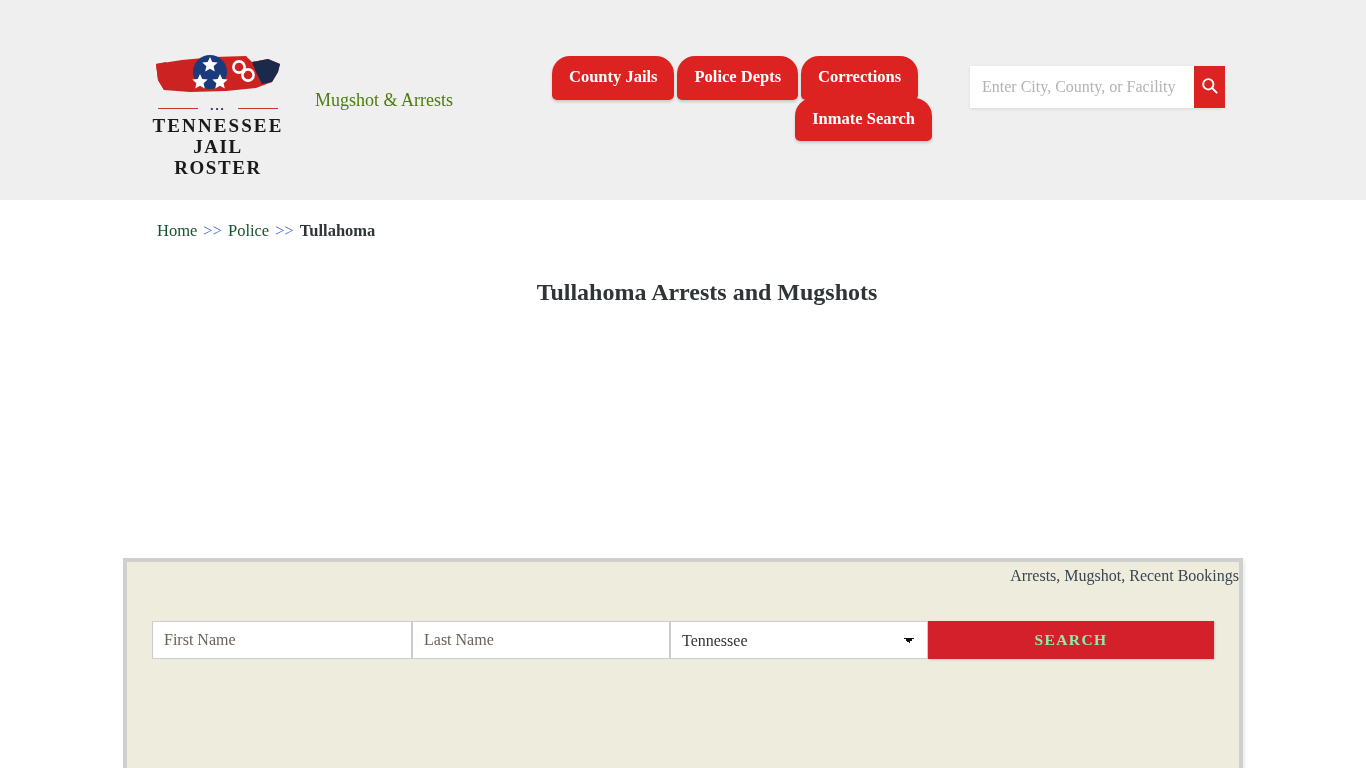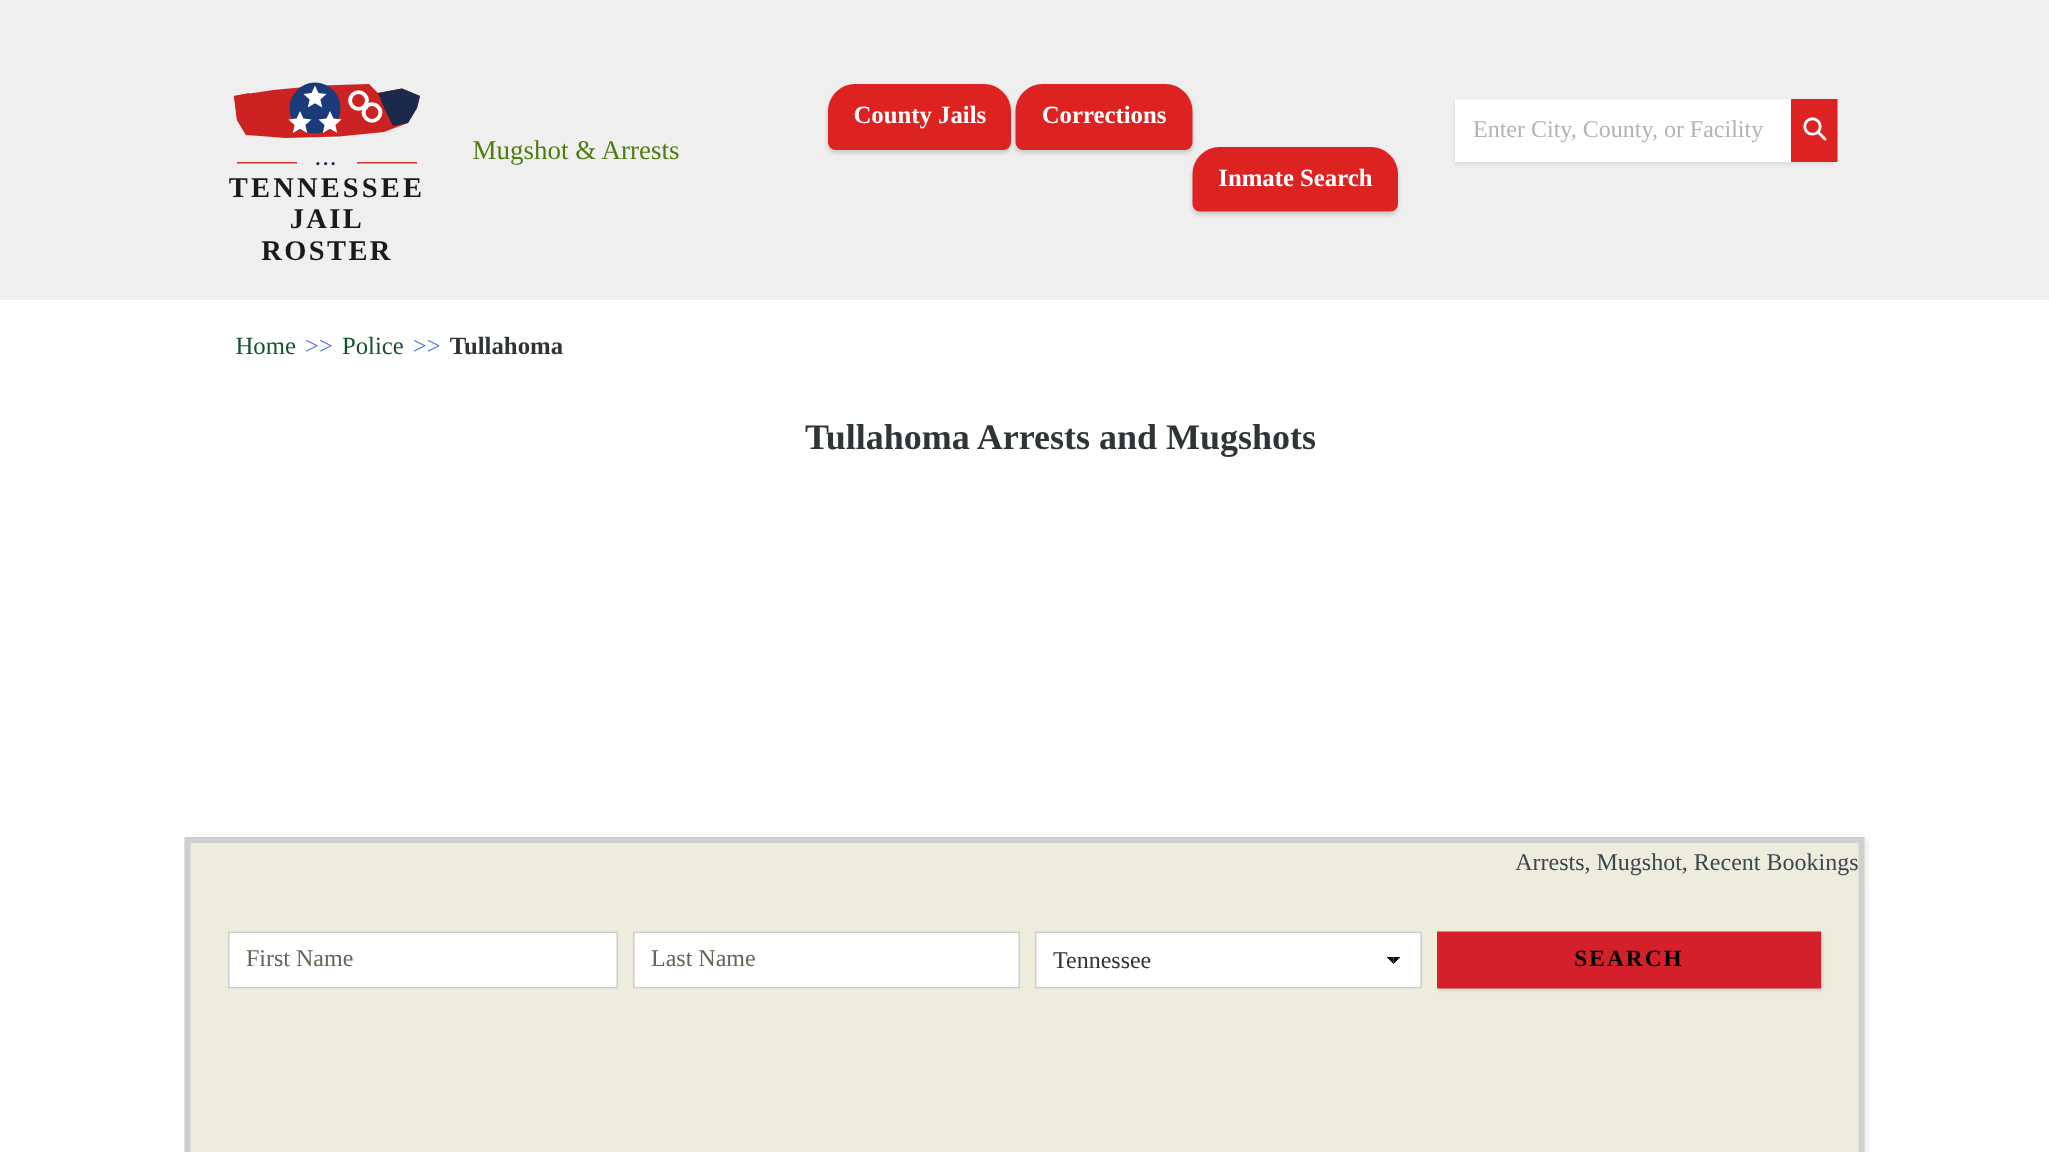--- a/index.html
+++ b/index.html
@@ -204,21 +204,20 @@
   .card-sub {
     text-align: right;
     margin-top: 5px;
     font-size: 16px;
     color: #3b464f;
     font-family: Liberation Serif, serif;
   }
   .form-row {
     display: flex;
     margin: 36px 25px 0 25px;
-    gap: 10px;
   }
   .form-row .fld {
     height: 38px;
     border: 1px solid #cccccc;
     background: #ffffff;
     font-size: 16px;
     padding: 0 11px;
     outline: none;
     color: #333;
     font-family: "Liberation Serif", "DejaVu Serif", serif;
@@ -238,21 +237,21 @@
       calc(100% - 13px) 16px;
     background-size: 5px 5px, 5px 5px;
     background-repeat: no-repeat;
     cursor: pointer;
   }
   .search-btn {
     flex: 1;
     height: 38px;
     background: #d4202a;
     border: none;
-    color: #000000;
+    color: #86efac;
     font-family: "Liberation Serif", "DejaVu Serif", serif;
     font-weight: bold;
     letter-spacing: 1.4px;
     font-size: 15.5px;
     cursor: pointer;
     box-shadow: 1px 1px 2px rgba(0,0,0,0.15);
   }
 </style>
 </head>
 <body>
@@ -291,20 +290,21 @@
         <div>TENNESSEE</div>
         <div class="l2">JAIL ROSTER</div>
       </div>
     </div>
 
     <div class="tagline">Mugshot &amp; Arrests</div>
 
     <nav class="nav-wrap">
       <div class="nav-row">
         <div class="pill">County Jails</div>
+        <div class="pill">Police Depts</div>
         <div class="pill">Corrections</div>
       </div>
       <div class="nav-row second">
         <div class="pill">Inmate Search</div>
       </div>
     </nav>
 
     <div class="hdr-search">
       <input type="text" placeholder="Enter City, County, or Facility" style="">
       <button class="hdr-search-btn">

